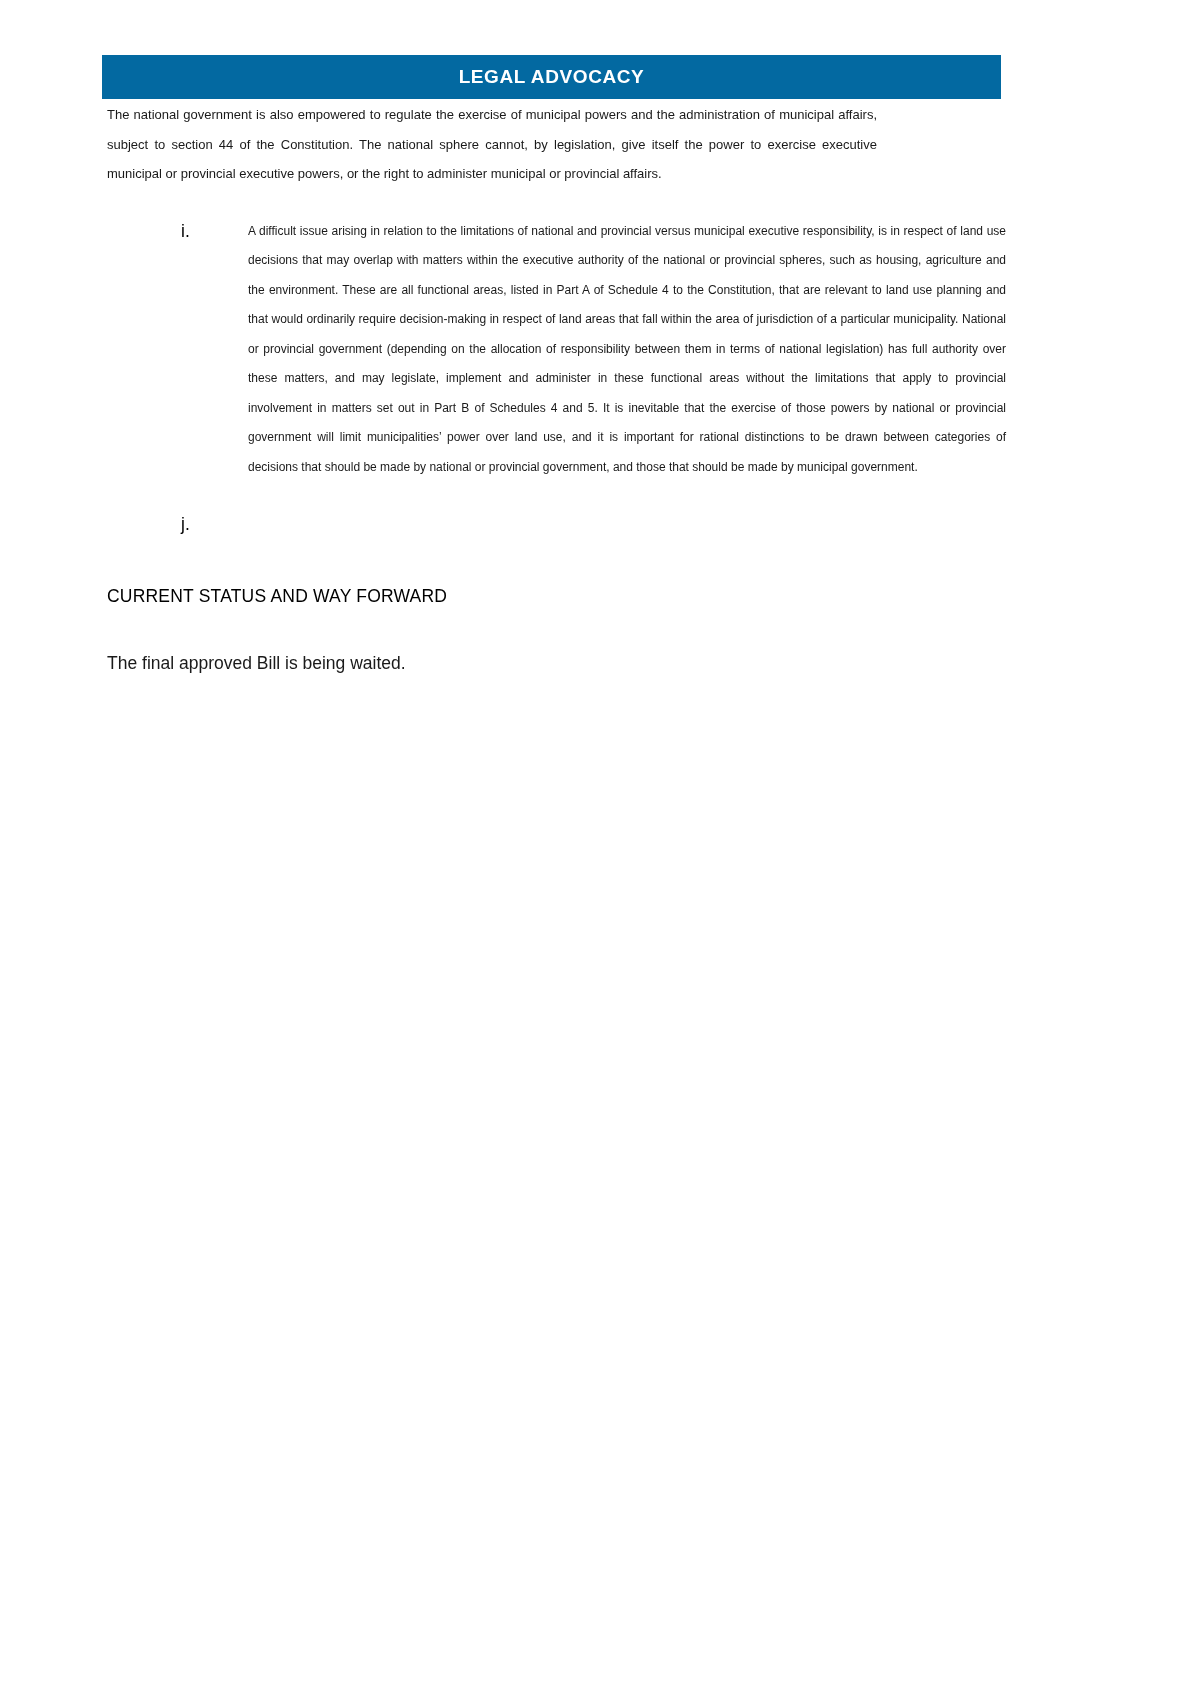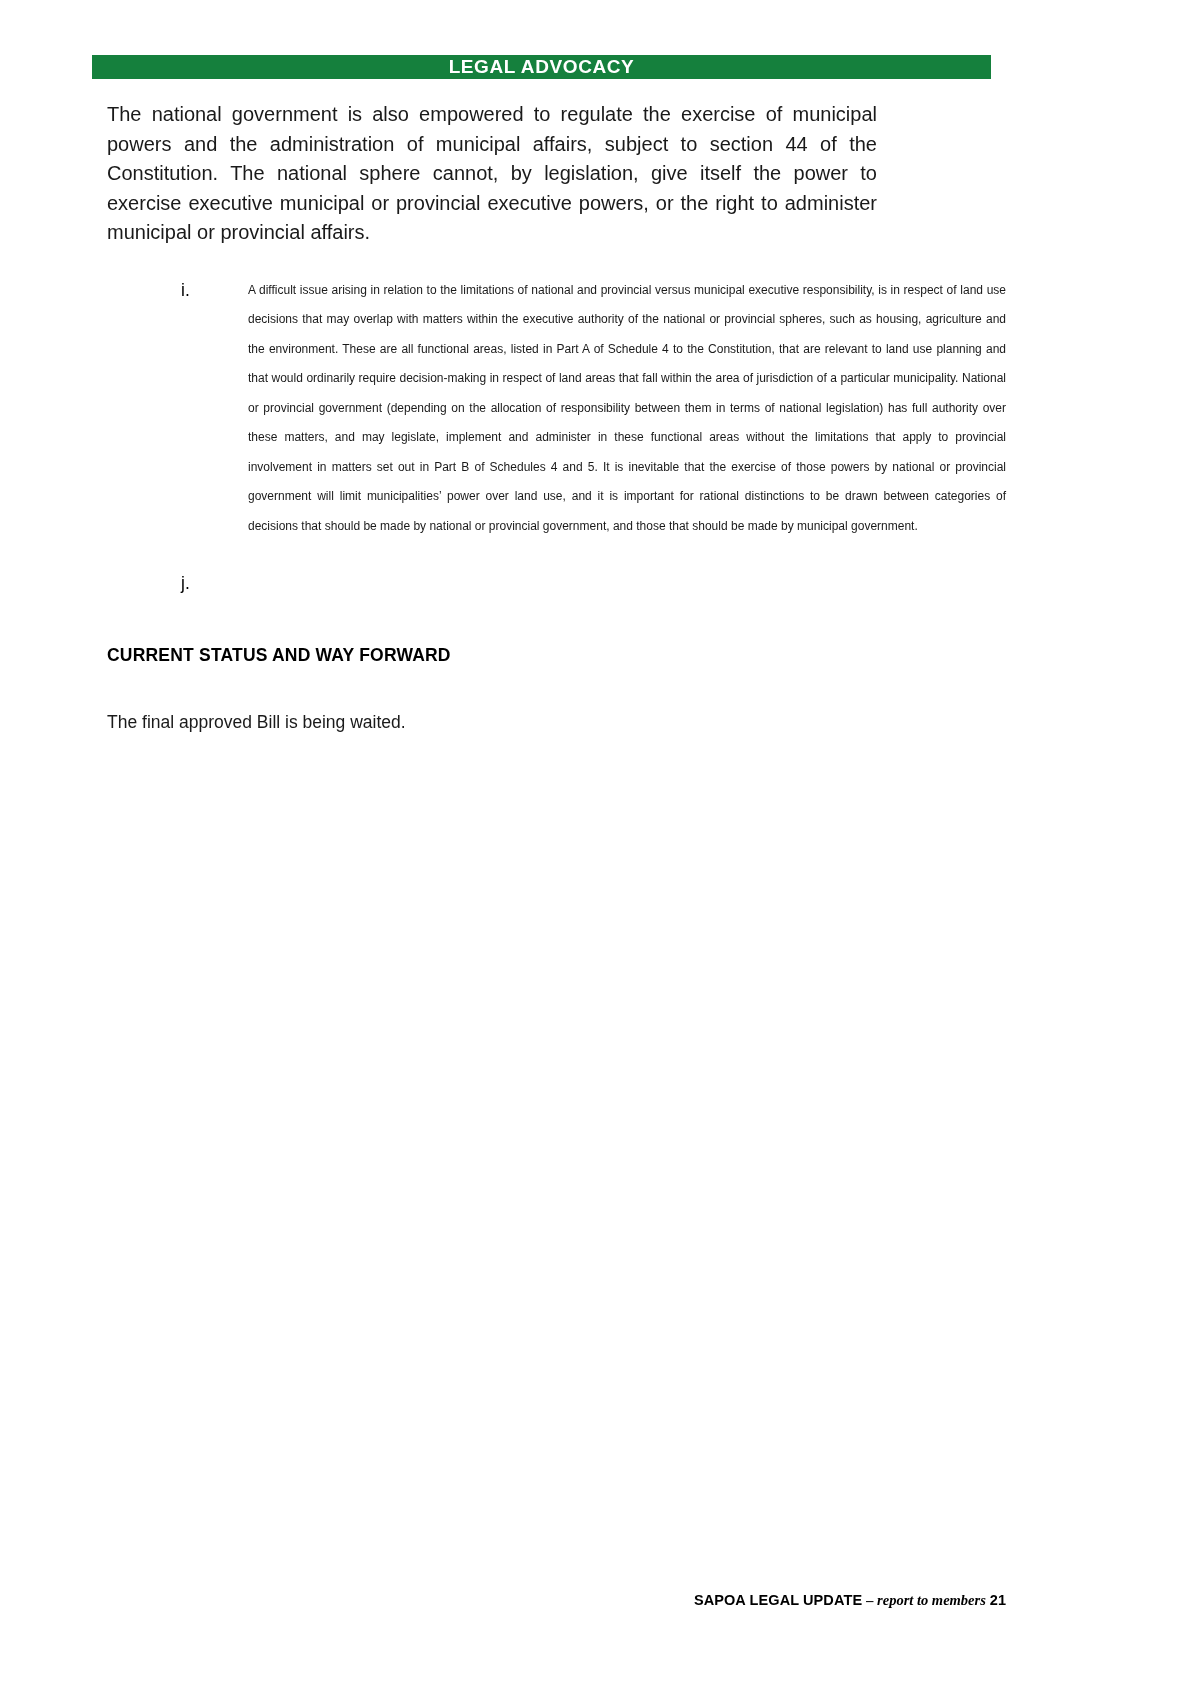--- a/index.html
+++ b/index.html
@@ -17,42 +17,42 @@
   }
   .page {
     position: absolute;
     left: 0;
     top: 0;
     width: 1191px;
     height: 1684px;
   }
   .header-bar {
     position: absolute;
-    left: 92px;
+    left: 102px;
     top: 55px;
     width: 899px;
-    height: 24px;
-    background: #15803d;
+    height: 44px;
+    background: #0369a1;
     color: #ffffff;
     font-size: 19px;
     font-weight: bold;
     letter-spacing: 0.6px;
     display: flex;
     align-items: center;
     justify-content: center;
   }
   .content {
     position: absolute;
     left: 107px;
     top: 100px;
     width: 899px;
   }
   p.body-para {
     margin: 0;
-    font-size: 20px;
+    font-size: 13px;
     line-height: 29.5px;
     text-align: justify;
     color: #1a1a1a;
   }
   .indent-block {
     margin-left: 129px;
     width: 770px;
   }
   .list-item {
     display: flex;
@@ -70,21 +70,21 @@
     flex: 1 1 auto;
     font-size: 12px;
     line-height: 29.5px;
     text-align: justify;
     color: #1a1a1a;
     margin-left: 12px;
   }
   h2.section-heading {
     margin: 46px 0 0 0;
     font-size: 17.5px;
-    font-weight: bold;
+    font-weight: normal;
     letter-spacing: 0.2px;
     color: #000000;
   }
   p.closing {
     margin: 42px 0 0 0;
     font-size: 17.5px;
     line-height: 29.5px;
     color: #1a1a1a;
   }
   .footer {
@@ -131,19 +131,14 @@
     <div class="list-item">
       <div class="list-marker">j.</div>
     </div>
 
     <h2 class="section-heading">CURRENT STATUS AND WAY FORWARD</h2>
 
     <p class="closing">The final approved Bill is being waited.</p>
 
   </div>
 
-  <div class="footer">
-    <span class="f-main">SAPOA LEGAL UPDATE</span>
-    <span class="f-ital">– report to members</span>
-    <span class="f-page">21</span>
-  </div>
 
 </div>
 
 </body></html>

